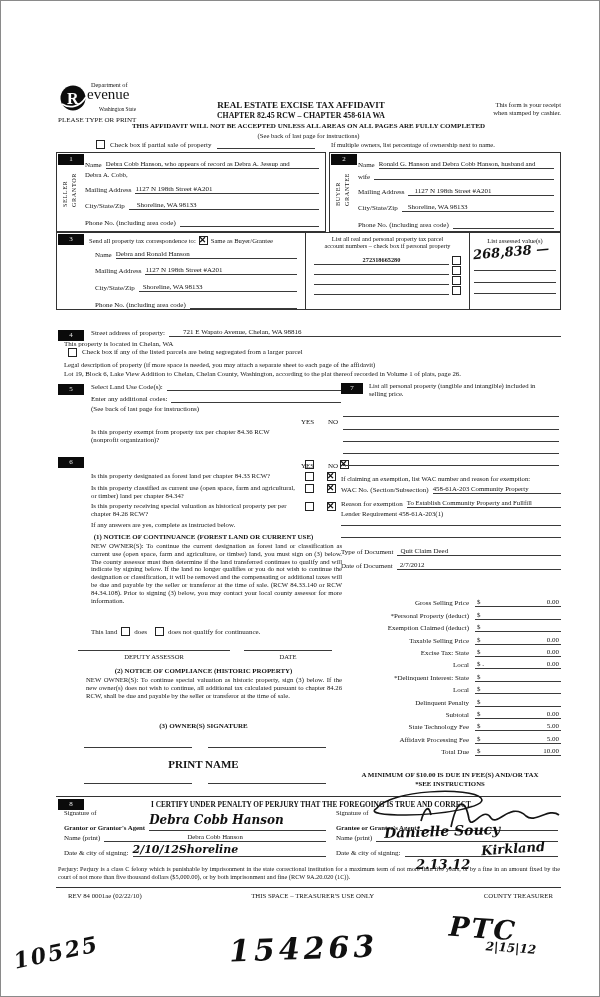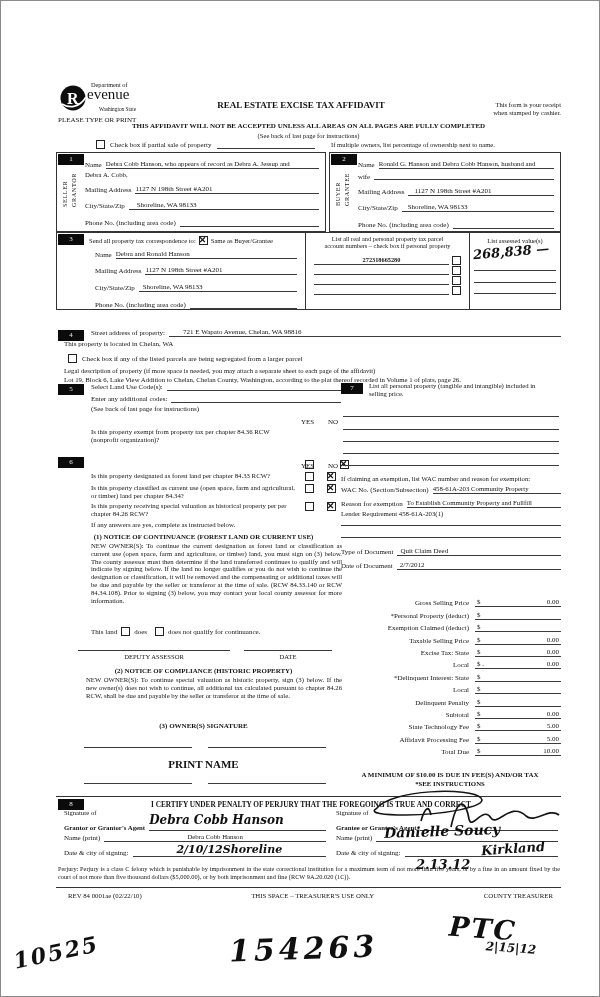--- a/index.html
+++ b/index.html
@@ -49,20 +49,21 @@
       <path d="M3 22 C 11 27 21 25 27 15" stroke="#ffffff" stroke-width="1.6" fill="none"></path>
     </svg>
     <span class="abs" style="left:32px;top:1px;font-size:6.3px;">Department of</span>
     <span class="abs" style="left:28px;top:6px;font-size:15px;">evenue</span>
     <span class="abs" style="left:40px;top:26px;font-size:5.3px;">Washington State</span>
   </div>
   <span class="abs" style="left:57px;top:115px;font-size:7px;">PLEASE TYPE OR PRINT</span>
 
   <div class="abs ctr" style="left:150px;top:99px;width:300px;">
     <div class="b" style="font-size:9px;">REAL ESTATE EXCISE TAX AFFIDAVIT</div>
+    <div class="b" style="font-size:7.8px;margin-top:1px;">CHAPTER 82.45 RCW – CHAPTER 458-61A WA</div>
   </div>
   <div class="abs ctr b" style="left:55px;top:121px;width:505px;font-size:7px;">THIS AFFIDAVIT WILL NOT BE ACCEPTED UNLESS ALL AREAS ON ALL PAGES ARE FULLY COMPLETED</div>
   <div class="abs ctr" style="left:55px;top:130.5px;width:505px;font-size:6.6px;">(See back of last page for instructions)</div>
   <div class="abs" style="left:430px;top:100px;width:130px;text-align:right;font-size:6.6px;line-height:8px;">
     <div>This form is your receipt</div>
     <div>when stamped by cashier.</div>
   </div>
 
   <div class="abs row" style="left:95px;top:139px;">
     <span class="cb" data-state="unchecked"></span>
@@ -195,21 +196,21 @@
     </div>
   </div>
 
   <div class="abs" style="left:55px;top:327px;width:505px;">
     <span class="sn" style="left:2px;top:2px;">4</span>
     <div class="row" style="margin-left:35px;">
       <span class="lbl">Street address of property:</span>
       <span class="fill" style="padding-left:14px;"><span class="val">721 E Wapato Avenue, Chelan, WA 98816</span></span>
     </div>
     <div style="margin:3px 0 0 8px;">This property is located in Chelan, WA</div>
-    <div class="row" style="margin:6px 0 0 12px;align-items:center;">
+    <div class="row" style="margin:0 0 0 12px;align-items:flex-start;">
       <span class="cb" data-state="unchecked"></span>
       <span style="margin-left:5px;">Check box if any of the listed parcels are being segregated from a larger parcel</span>
     </div>
     <div style="margin:4px 0 0 8px;font-size:6.7px;">Legal description of property (if more space is needed, you may attach a separate sheet to each page of the affidavit)</div>
     <div style="margin:1.5px 0 0 8px;font-size:6.8px;">Lot 19, Block 6, Lake View Addition to Chelan, Chelan County, Washington, according to the plat thereof recorded in Volume 1 of plats, page 26.</div>
   </div>
 
   <div class="abs" style="left:55px;top:381px;width:285px;height:74px;">
     <span class="sn" style="left:2px;top:2px;">5</span>
     <div style="margin-left:35px;">
@@ -430,21 +431,21 @@
       <div class="row" style="margin-top:1px;height:14px;">
         <span class="lbl b" style="font-size:6.8px;">Grantor or Grantor's Agent</span>
         <span class="fill"><span class="hand" style="font-size:12px;position:relative;top:-3px;white-space:nowrap;">Debra Cobb Hanson</span></span>
       </div>
       <div class="row" style="margin-top:2px;">
         <span class="lbl">Name (print)</span>
         <span class="fill ctr"><span class="val" style="font-size:6.8px;">Debra Cobb Hanson</span></span>
       </div>
       <div class="row" style="margin-top:2px;height:13px;">
         <span class="lbl">Date &amp; city of signing:</span>
-        <span class="fill" style="display:flex;justify-content:center;align-items:flex-end;">
+        <span class="fill" style="display:flex;justify-content:flex-start;align-items:flex-end;">
           <span class="hand" style="font-size:11px;">2/10/12</span>
           <span class="hand" style="font-size:11px;font-style:italic;">Shoreline</span>
         </span>
       </div>
     </div>
 
     <div class="abs" style="left:280px;top:12px;width:222px;">
       <div style="font-size:6.6px;">Signature of</div>
       <div class="row" style="margin-top:1px;height:14px;">
         <span class="lbl b" style="font-size:6.8px;">Grantee or Grantee's Agent</span>

